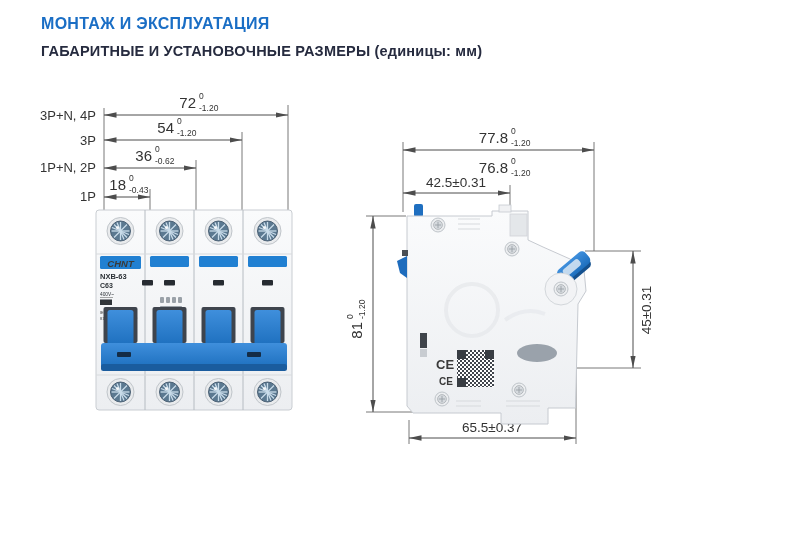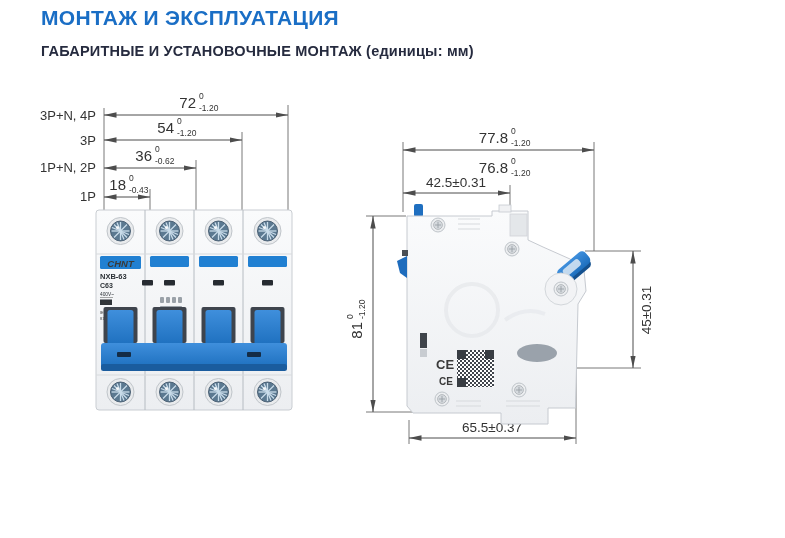--- a/index.html
+++ b/index.html
@@ -1,38 +1,38 @@
 <!DOCTYPE html>
 <html><head>
 <meta charset="utf-8">
 <style>
   html,body{margin:0;padding:0;background:#ffffff;}
   .page{position:relative;width:785px;height:538px;background:#fff;overflow:hidden;
         font-family:"Liberation Sans", sans-serif;}
-  .title{position:absolute;left:41px;top:6px;font-size:21px;font-weight:800;
+  .title{position:absolute;left:41px;top:15px;font-size:16px;font-weight:800;
          color:#1a6ec5;letter-spacing:0.3px;}
   .subtitle{position:absolute;left:41px;top:43px;font-size:14.5px;font-weight:700;
             color:#262b3f;letter-spacing:0.2px;}
   svg{position:absolute;left:0;top:0;}
   svg text{font-family:"Liberation Sans", sans-serif;fill:#3a3a3a;}
   .dimline{stroke:#4d4d4d;stroke-width:1;fill:none;}
   .extline{stroke:#6a6a6a;stroke-width:0.9;fill:none;}
   .dimval{font-size:15px;fill:#333;}
   .dimtol{font-size:8.5px;fill:#333;}
   .dimpm{font-size:13.5px;fill:#333;}
   .polelab{font-size:13px;fill:#333;}
   .seam{stroke:#d7dadd;stroke-width:1;}
   .tinylab{fill:#2c3136;}
 </style>
 </head>
 <body>
 
 <div class="page">
   <div class="title">МОНТАЖ И ЭКСПЛУАТАЦИЯ</div>
-  <div class="subtitle">ГАБАРИТНЫЕ И УСТАНОВОЧНЫЕ МОНТАЖ (единицы: мм)</div>
+  <div class="subtitle">ГАБАРИТНЫЕ И УСТАНОВОЧНЫЕ РАЗМЕРЫ (единицы: мм)</div>
 
   <svg width="785" height="538" viewBox="0 0 785 538">
     <defs>
       <marker id="ah" markerWidth="13" markerHeight="8" refX="12.5" refY="4" orient="auto-start-reverse" markerUnits="userSpaceOnUse">
         <path d="M12.5,4 L0,1.3 L0,6.7 Z" fill="#4d4d4d"></path>
       </marker>
       <linearGradient id="bodyg" x1="0" y1="0" x2="0" y2="1">
         <stop offset="0" stop-color="#fafbfc"></stop>
           <stop offset="1" stop-color="#eceef1"></stop>
       </linearGradient>

